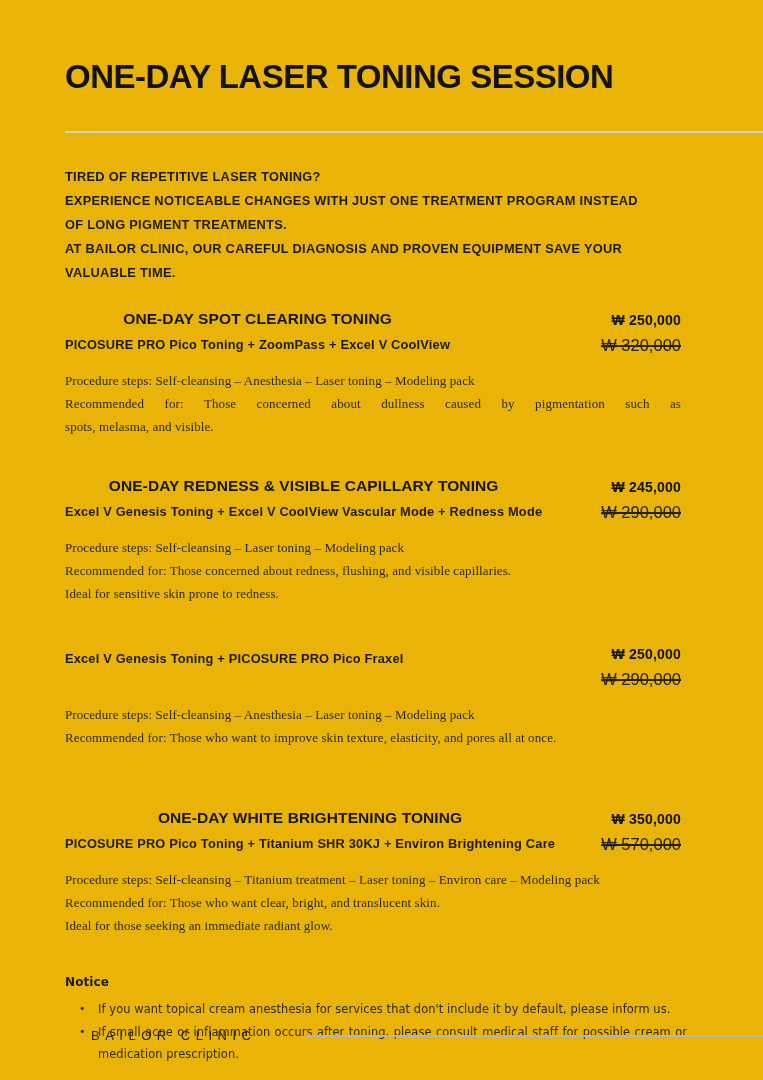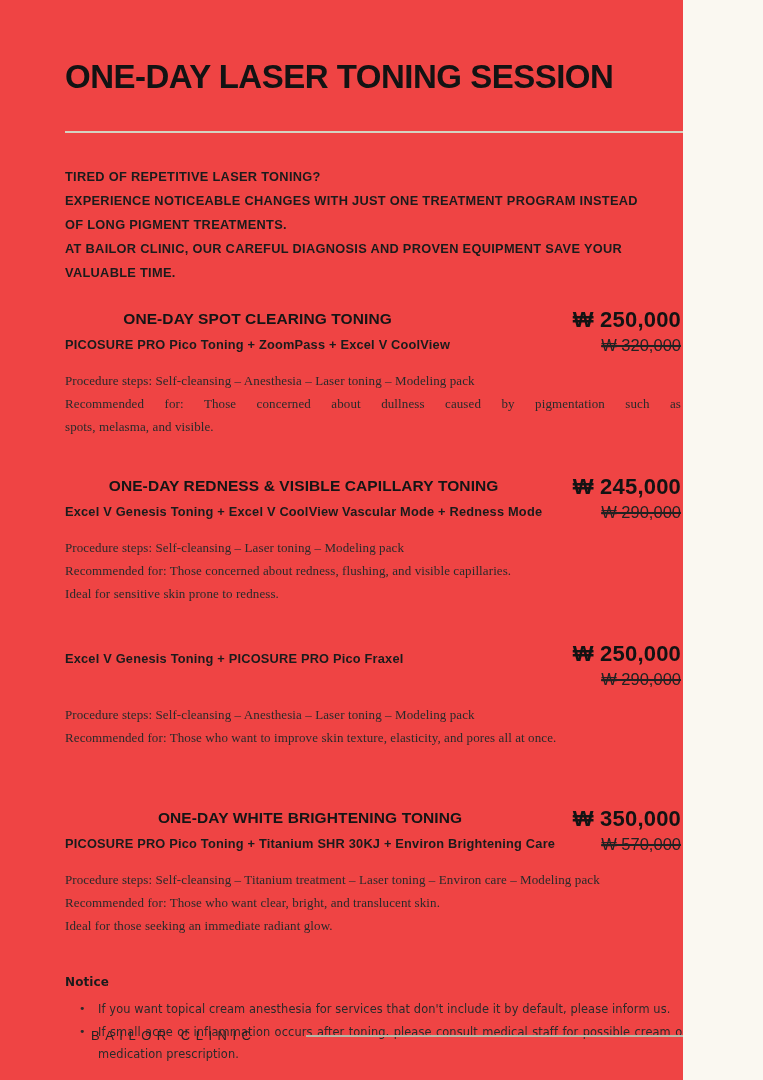--- a/index.html
+++ b/index.html
@@ -1,21 +1,21 @@
 <!DOCTYPE html>
 <html><head>
 <meta charset="utf-8">
 <style>
   * { margin: 0; padding: 0; box-sizing: border-box; }
   html, body { background: #FAF8F1; }
   .page {
     position: relative;
-    width: 683px;
+    width: 763px;
     height: 1080px;
-    background: #ef4444;
+    background: #eab308;
     color: #1B1B1B;
     font-family: "Liberation Sans", sans-serif;
     overflow: hidden;
   }
   .page-title {
     margin: 58px 0 0 65px;
     font-size: 33px;
     font-weight: bold;
     letter-spacing: -0.5px;
     color: #131313;
@@ -50,21 +50,21 @@
   .svc-combo {
     font-size: 12.8px;
     font-weight: bold;
     margin-top: 7px;
     line-height: 18px;
     letter-spacing: 0.2px;
     color: #1B1B1B;
   }
   .svc-prices { text-align: right; flex-shrink: 0; padding-left: 12px; }
   .svc-price {
-    font-size: 22px;
+    font-size: 14px;
     font-weight: bold;
     line-height: 22px;
     letter-spacing: 0.2px;
     color: #131313;
   }
   .svc-old {
     font-size: 16.5px;
     font-weight: normal;
     line-height: 22px;
     margin-top: 3px;

